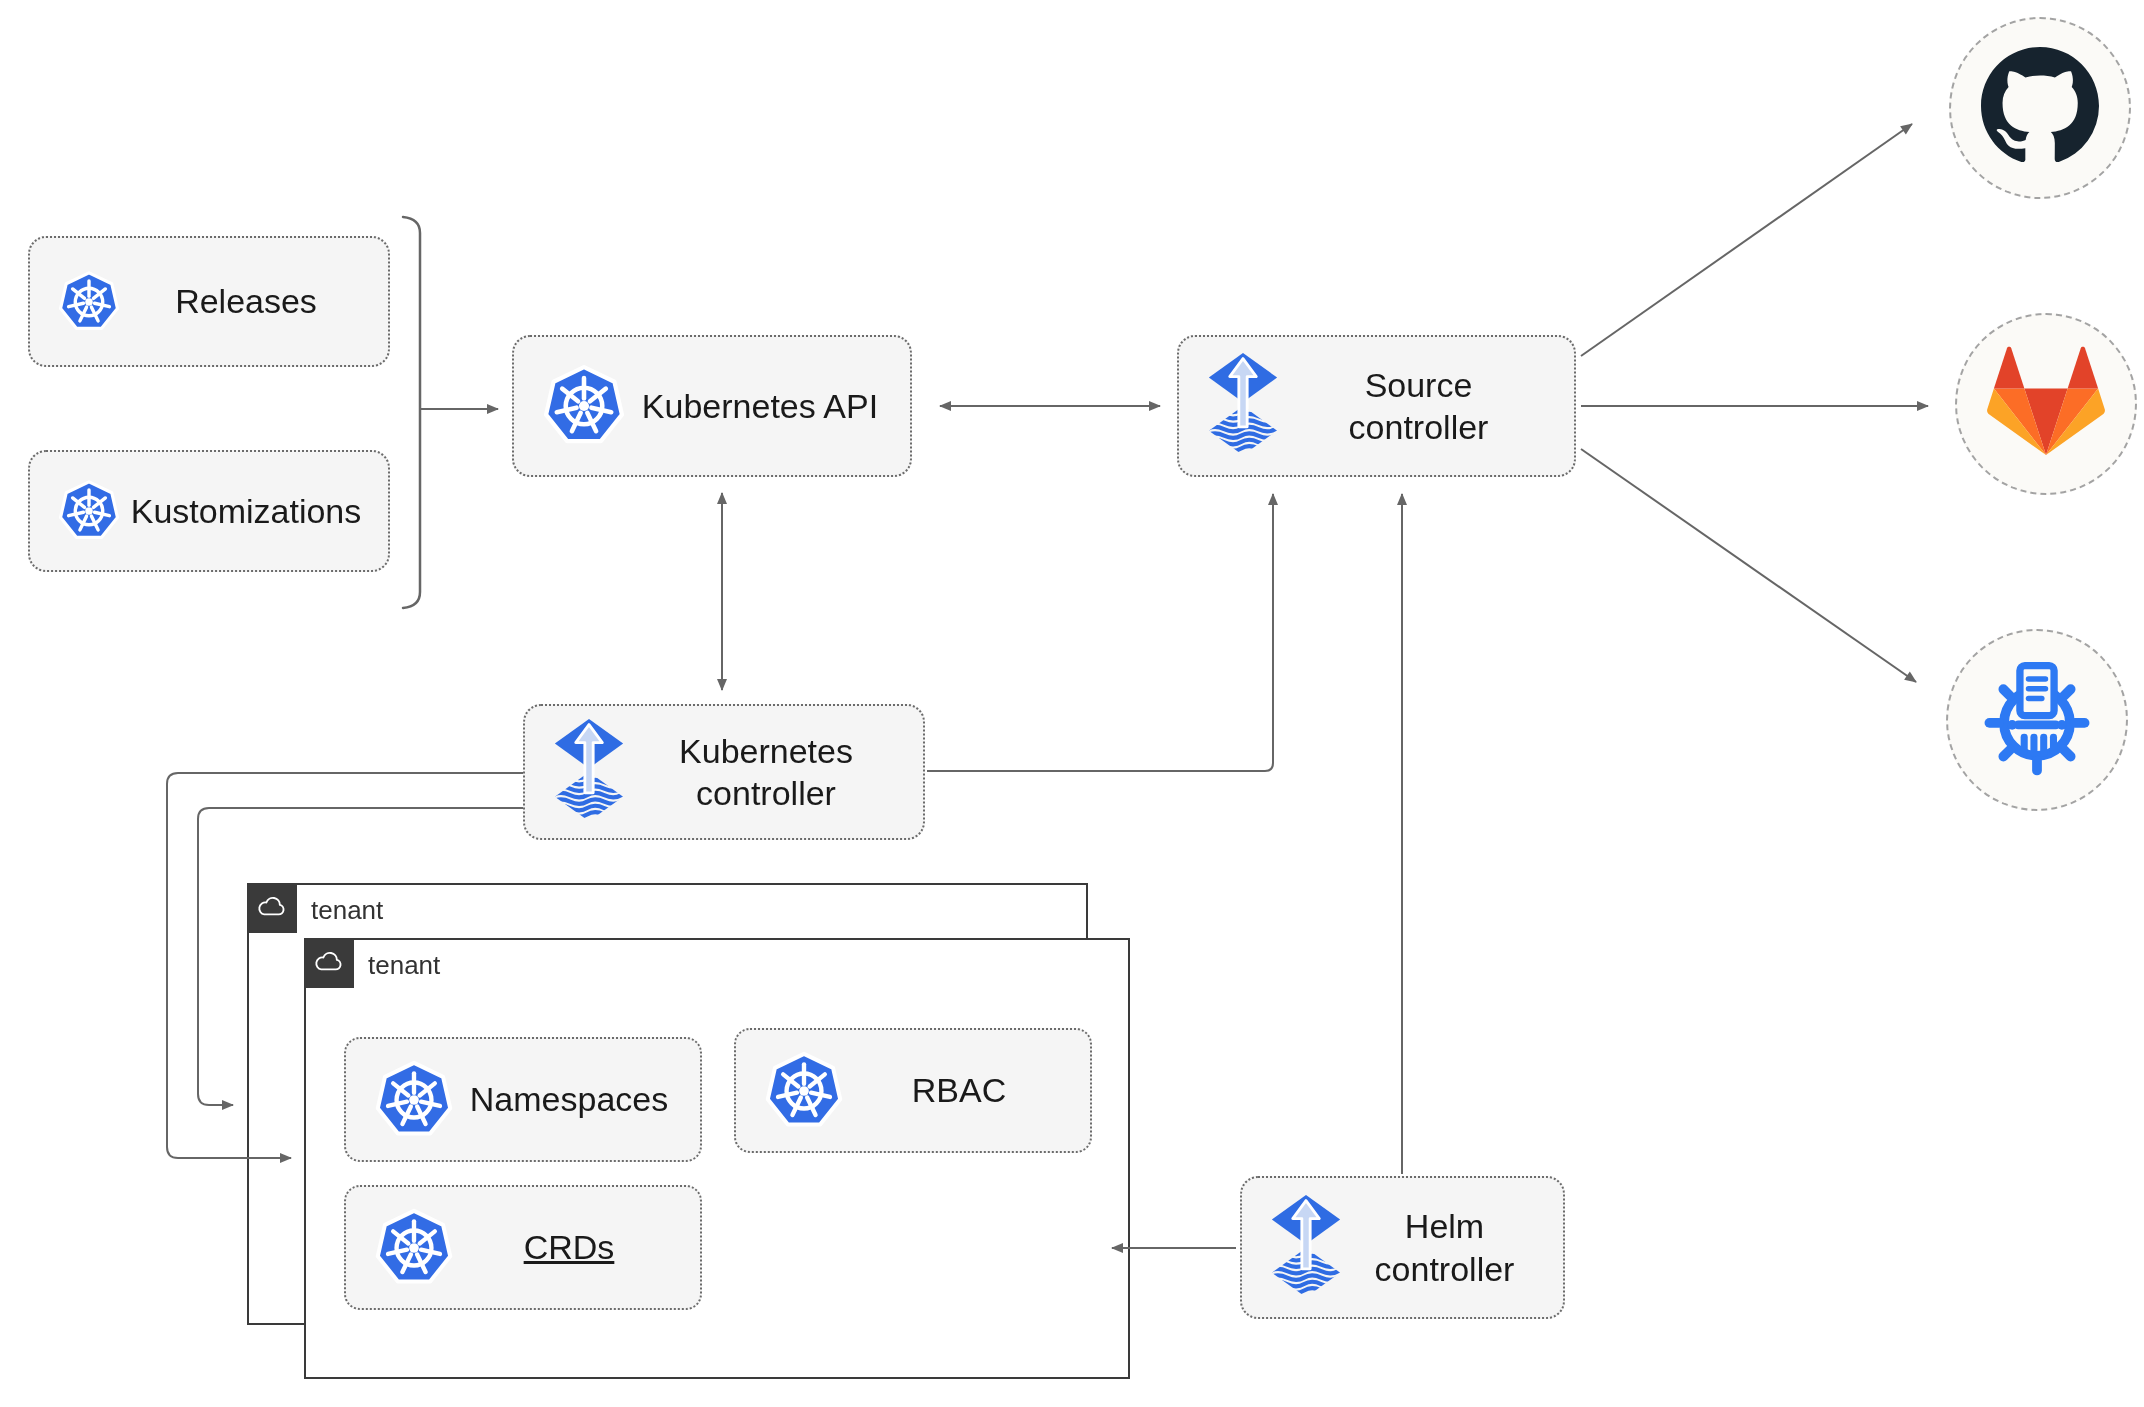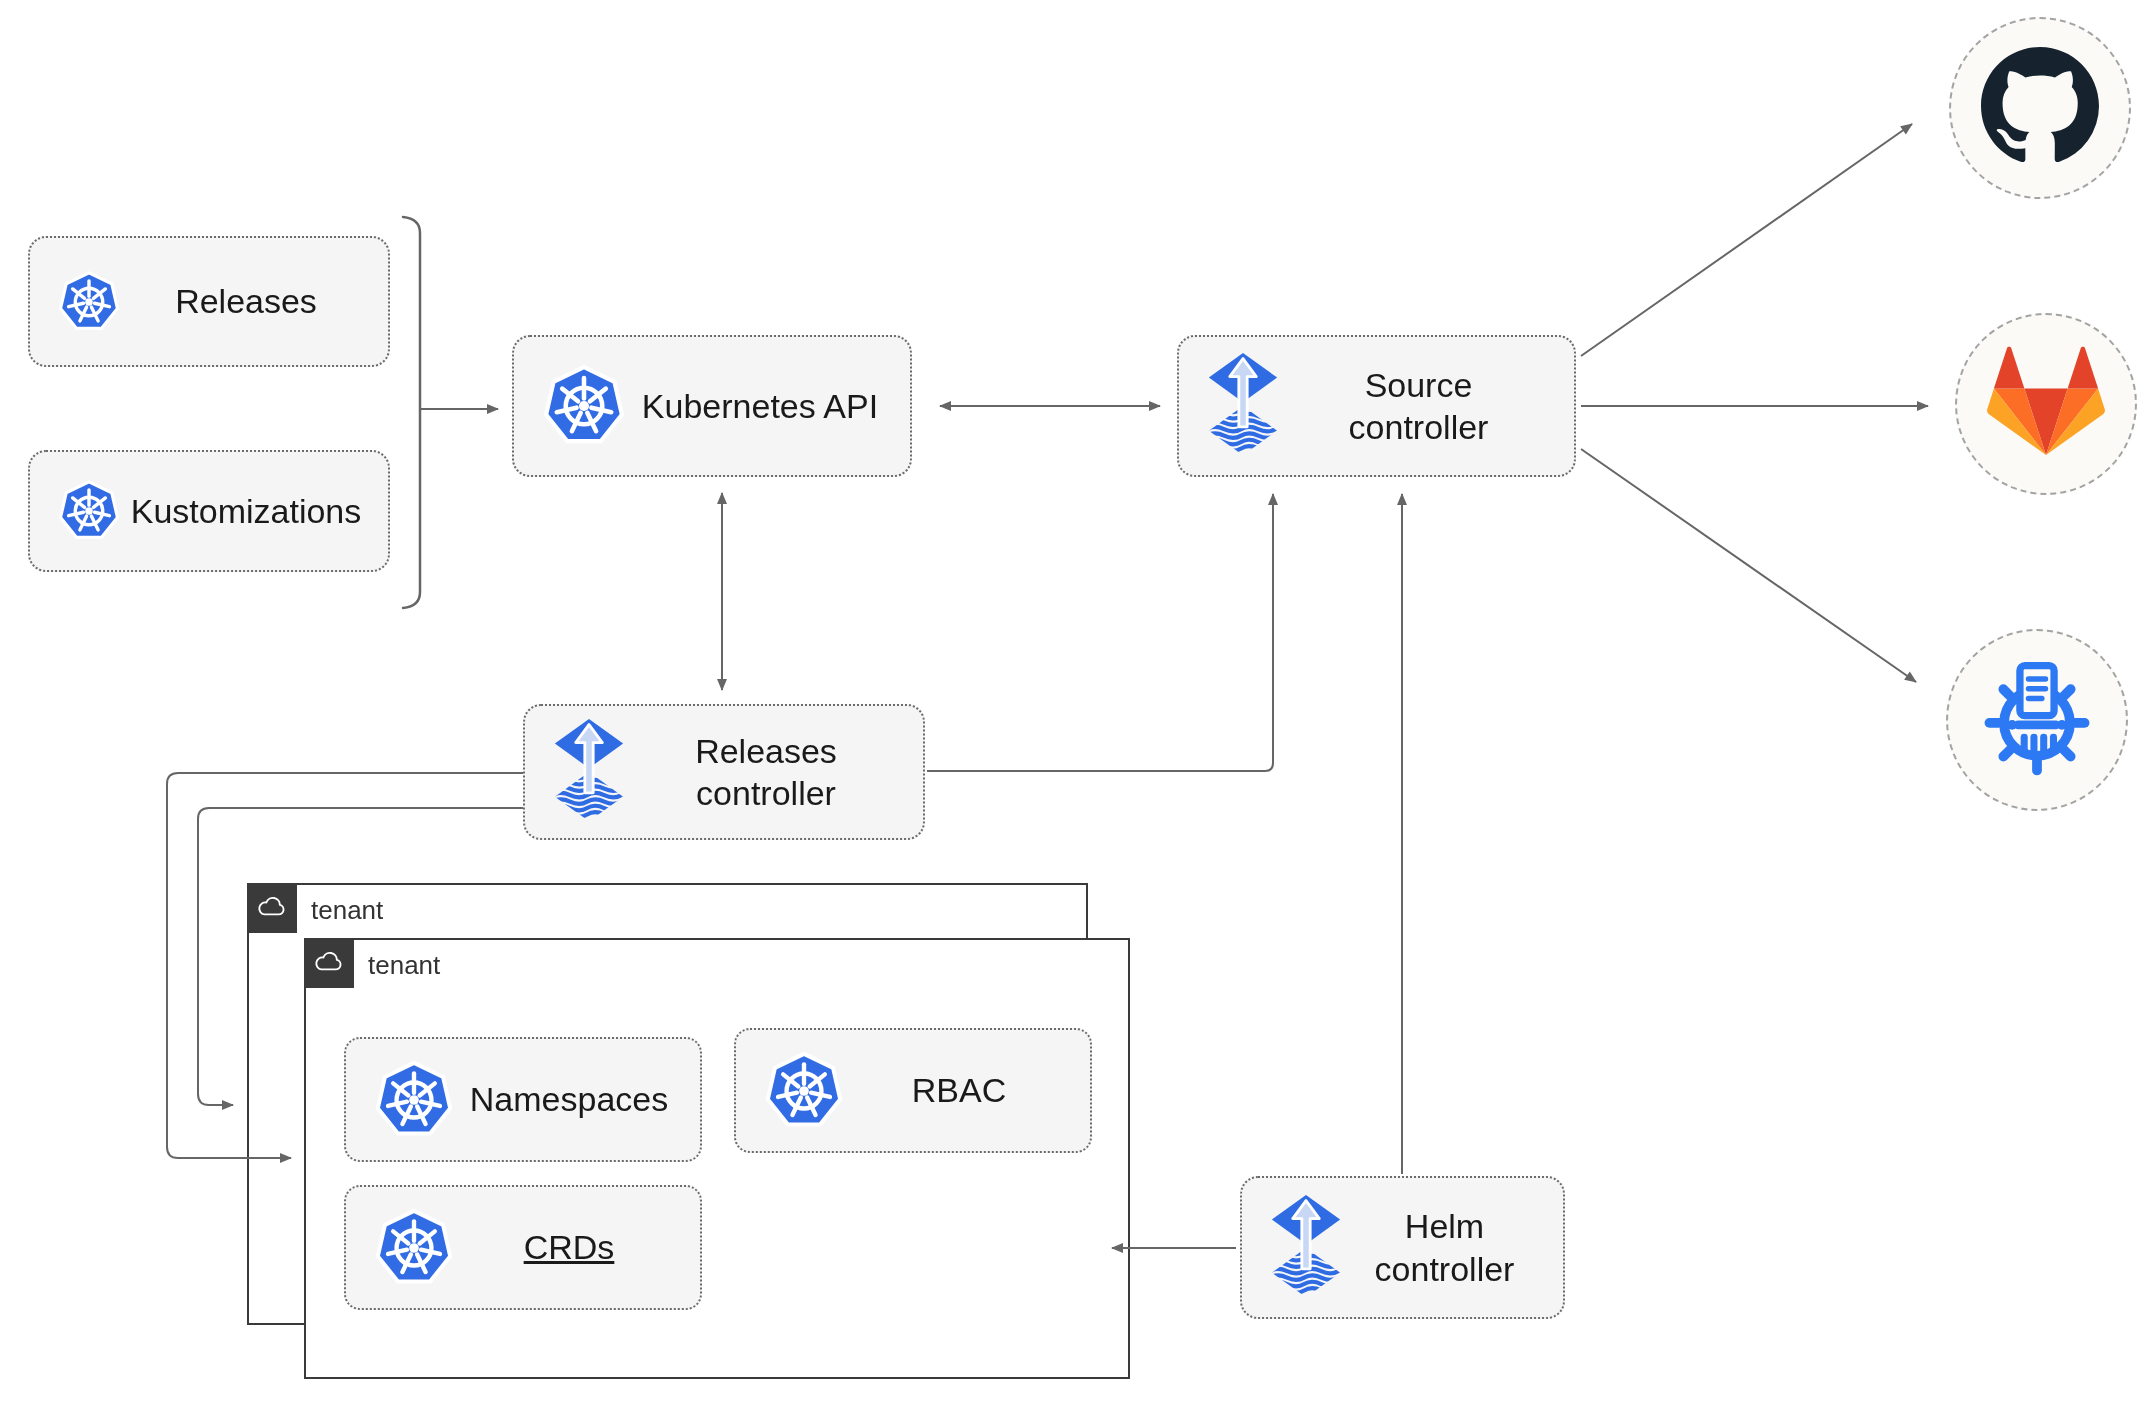--- a/index.html
+++ b/index.html
@@ -211,21 +211,21 @@
     </span>
     <span class="node-label wrap" style="max-width:230px;margin:0 auto;">Source controller</span>
   </div>
 
   <div class="node" style="left:523px;top:704px;width:402px;height:136px;">
     <span class="icon-wrap">
       <svg width="76" height="110">
           <use href="#sym-flux"></use>
         </svg>
     </span>
-    <span class="node-label wrap" style="max-width:230px;margin:0 auto;">Releases controller</span>
+    <span class="node-label wrap" style="max-width:230px;margin:0 auto;">Kubernetes controller</span>
   </div>
 
   <div class="node" style="left:1240px;top:1176px;width:325px;height:143px;">
     <span class="icon-wrap">
       <svg width="76" height="110">
           <use href="#sym-flux"></use>
         </svg>
     </span>
     <span class="node-label wrap" style="max-width:190px;margin:8px auto;">Helm controller</span>
   </div>

